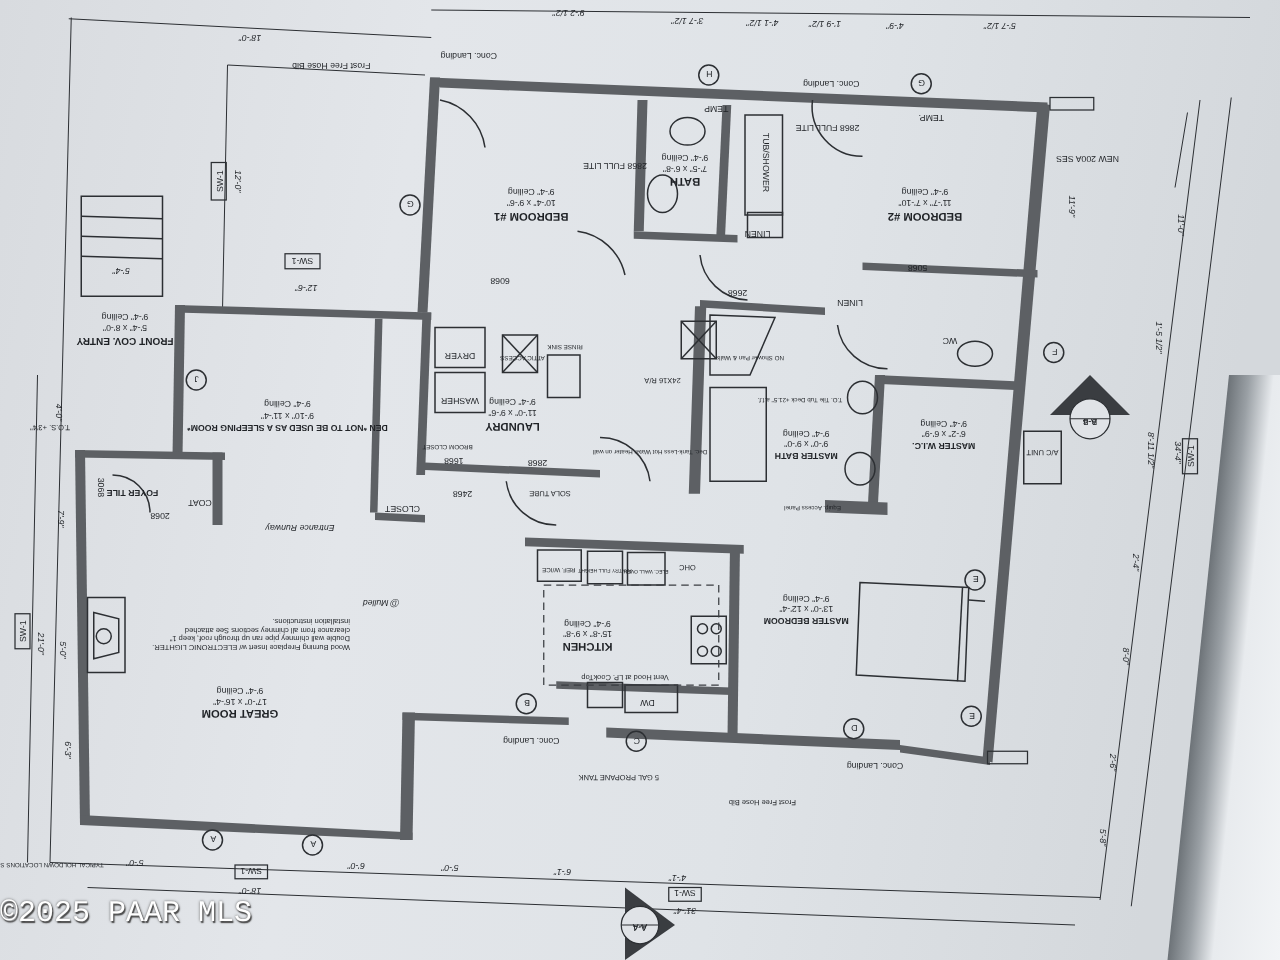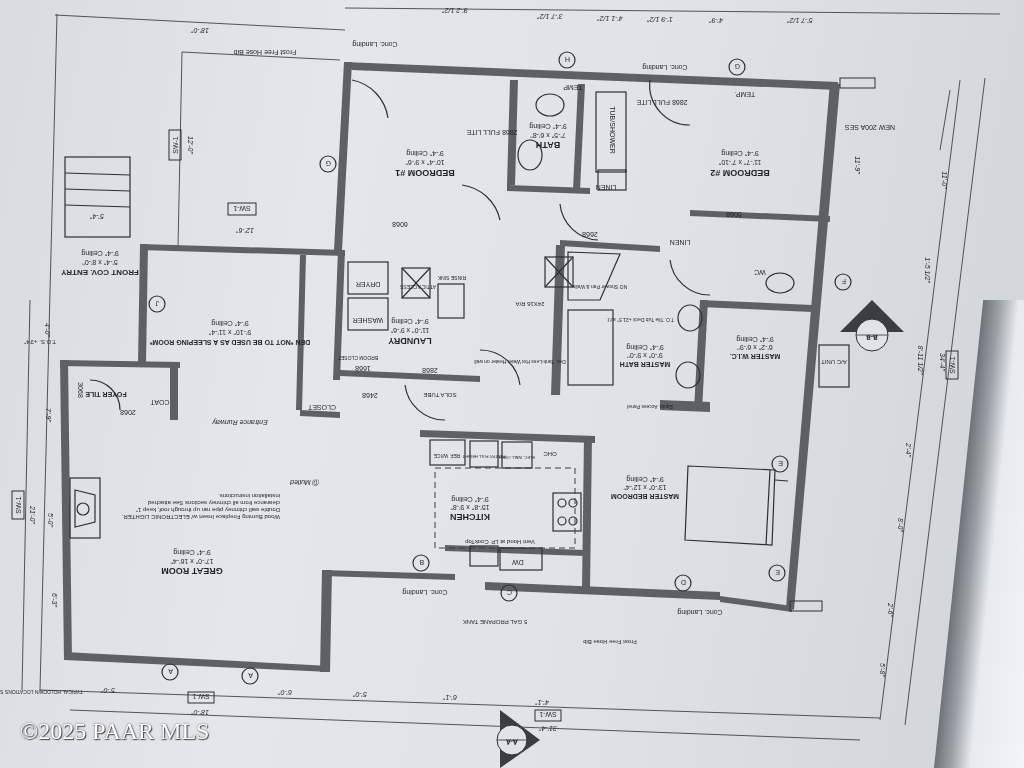--- a/index.html
+++ b/index.html
@@ -21,22 +21,22 @@
   .wall { fill:#5d6064; }
   .line { stroke:#2c2f33; stroke-width:1.2; fill:none; }
   .thin { stroke:#2c2f33; stroke-width:0.8; fill:none; }
   .dash { stroke:#3a3d41; stroke-width:1; stroke-dasharray:6 4; fill:none; }
   .lbl { fill:#1f2226; font-family:"Liberation Sans", sans-serif; }
   .room { font-size:9px; font-weight:bold; }
   .small { font-size:7px; }
   .dim { font-size:7px; font-style:italic; }
   .tag-box { fill:none; stroke:#2c2f33; stroke-width:1; }
   #watermark {
-    position:absolute; left:20px; top:718px;
-    font-family:Liberation Serif, serif; font-size:24px; color:#ffffff;
+    position:absolute; left:0; top:718px;
+    font-family:Liberation Mono, monospace; font-size:24px; color:#ffffff;
     text-shadow: 0 0 2px #555, 1px 1px 1px #444;
     letter-spacing:0px;
   }
 </style>
 </head>
 <body>
 
 <div id="sheet"></div>
 <div id="curl"></div>
 

